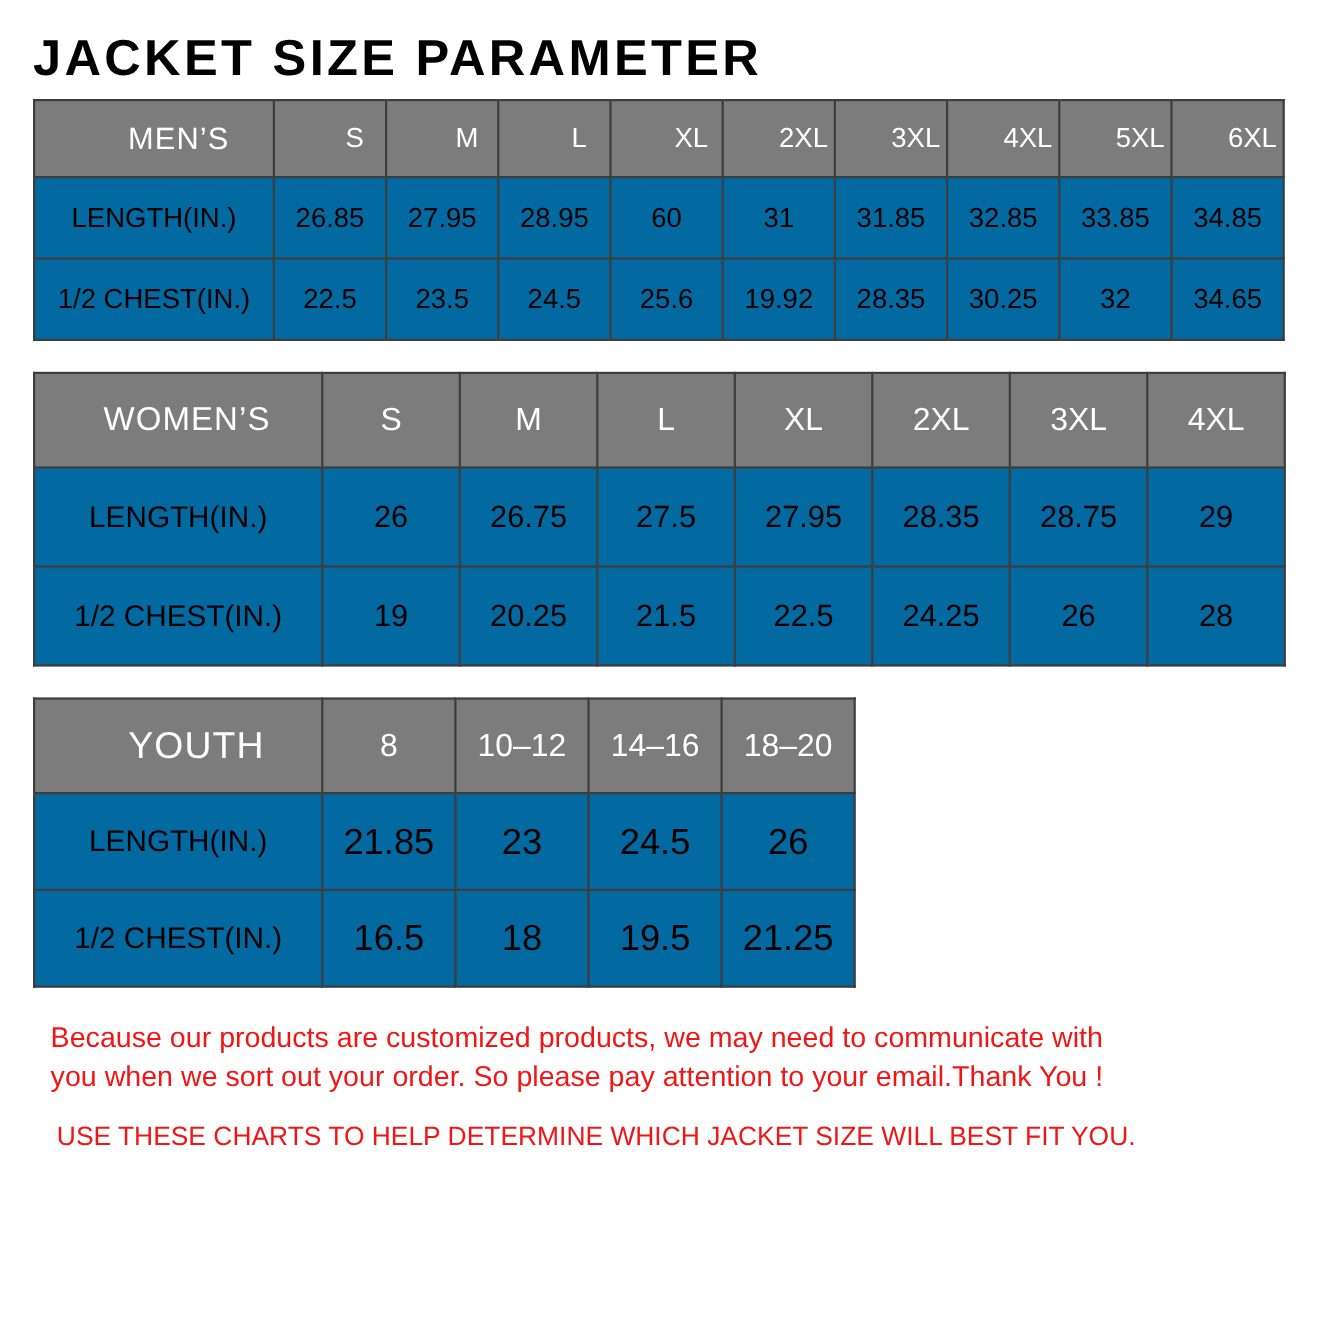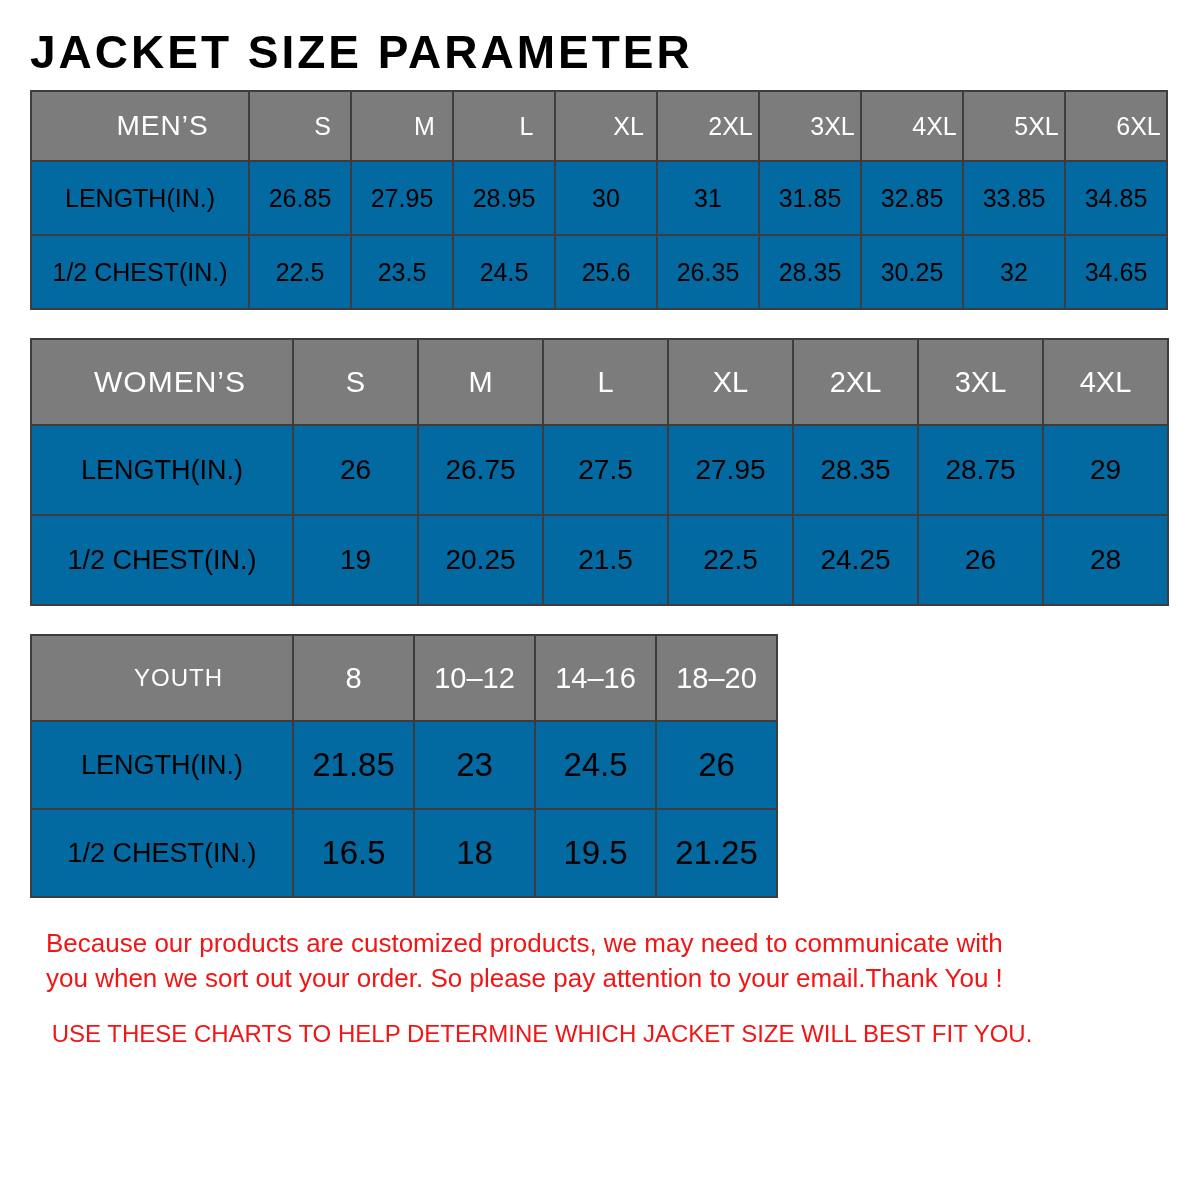--- a/index.html
+++ b/index.html
@@ -84,21 +84,21 @@
   #womens-table .hdr td.size { font-size: 29px; }
   #womens-table .row td { font-size: 28px; }
   #womens-table .row td.label { font-size: 27px; }
 
   
   #youth-table { width: 748px; }
   #youth-table .hdr td { height: 84px; }
   #youth-table .row td { height: 86px; }
   #youth-table col.c-label { width: 262px; }
   #youth-table col.c-val { width: 121px; }
-  #youth-table .hdr td.label { font-size: 24px; padding-left: 33px; }
+  #youth-table .hdr td.label { font-size: 34px; padding-left: 33px; }
   #youth-table .hdr td.size { font-size: 29px; }
   #youth-table .row td { font-size: 33px; }
   #youth-table .row td.label { font-size: 27px; }
 
   .footer {
     color: #f21515;
     margin-top: 6px;
   }
   .footer p {
     margin: 0 0 22px 16px;
@@ -143,34 +143,34 @@
         <td class="size">3XL</td>
         <td class="size">4XL</td>
         <td class="size">5XL</td>
         <td class="size">6XL</td>
       </tr>
       <tr class="row">
         <td class="label">LENGTH(IN.)</td>
         <td>26.85</td>
         <td>27.95</td>
         <td>28.95</td>
-        <td>30</td>
+        <td>60</td>
         <td>31</td>
         <td>31.85</td>
         <td>32.85</td>
         <td>33.85</td>
         <td>34.85</td>
       </tr>
       <tr class="row">
         <td class="label">1/2 CHEST(IN.)</td>
         <td>22.5</td>
         <td>23.5</td>
         <td>24.5</td>
         <td>25.6</td>
-        <td>26.35</td>
+        <td>19.92</td>
         <td>28.35</td>
         <td>30.25</td>
         <td>32</td>
         <td>34.65</td>
       </tr>
     </tbody>
   </table>
 
   <table id="womens-table">
     <colgroup>

